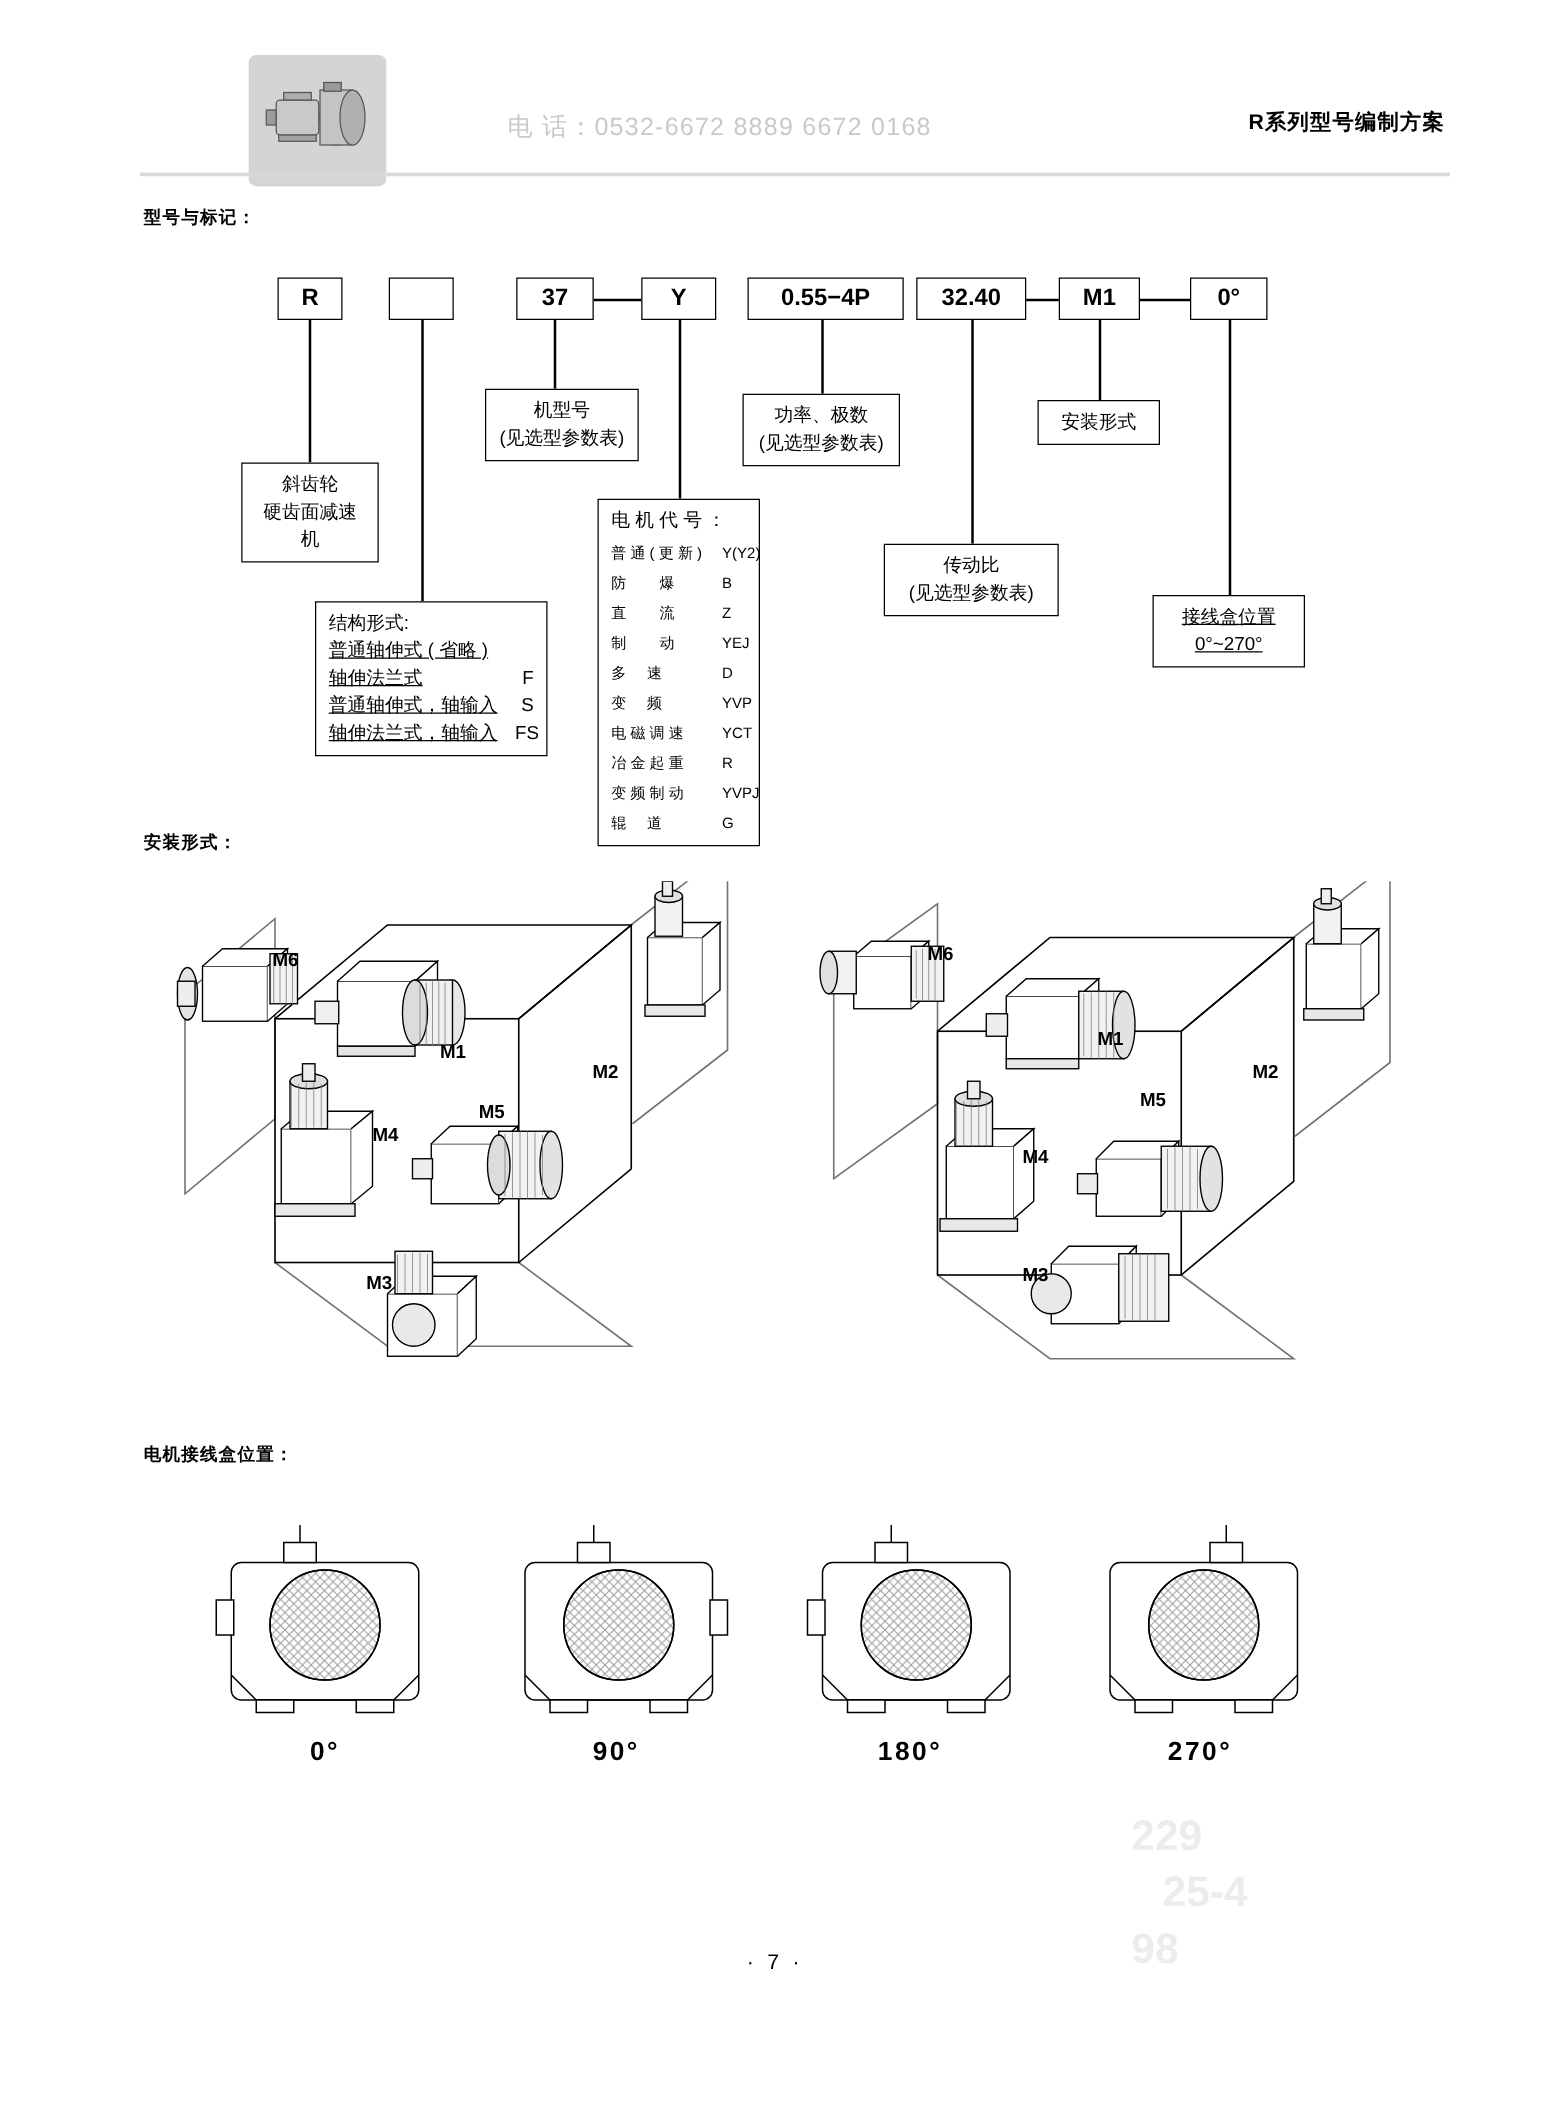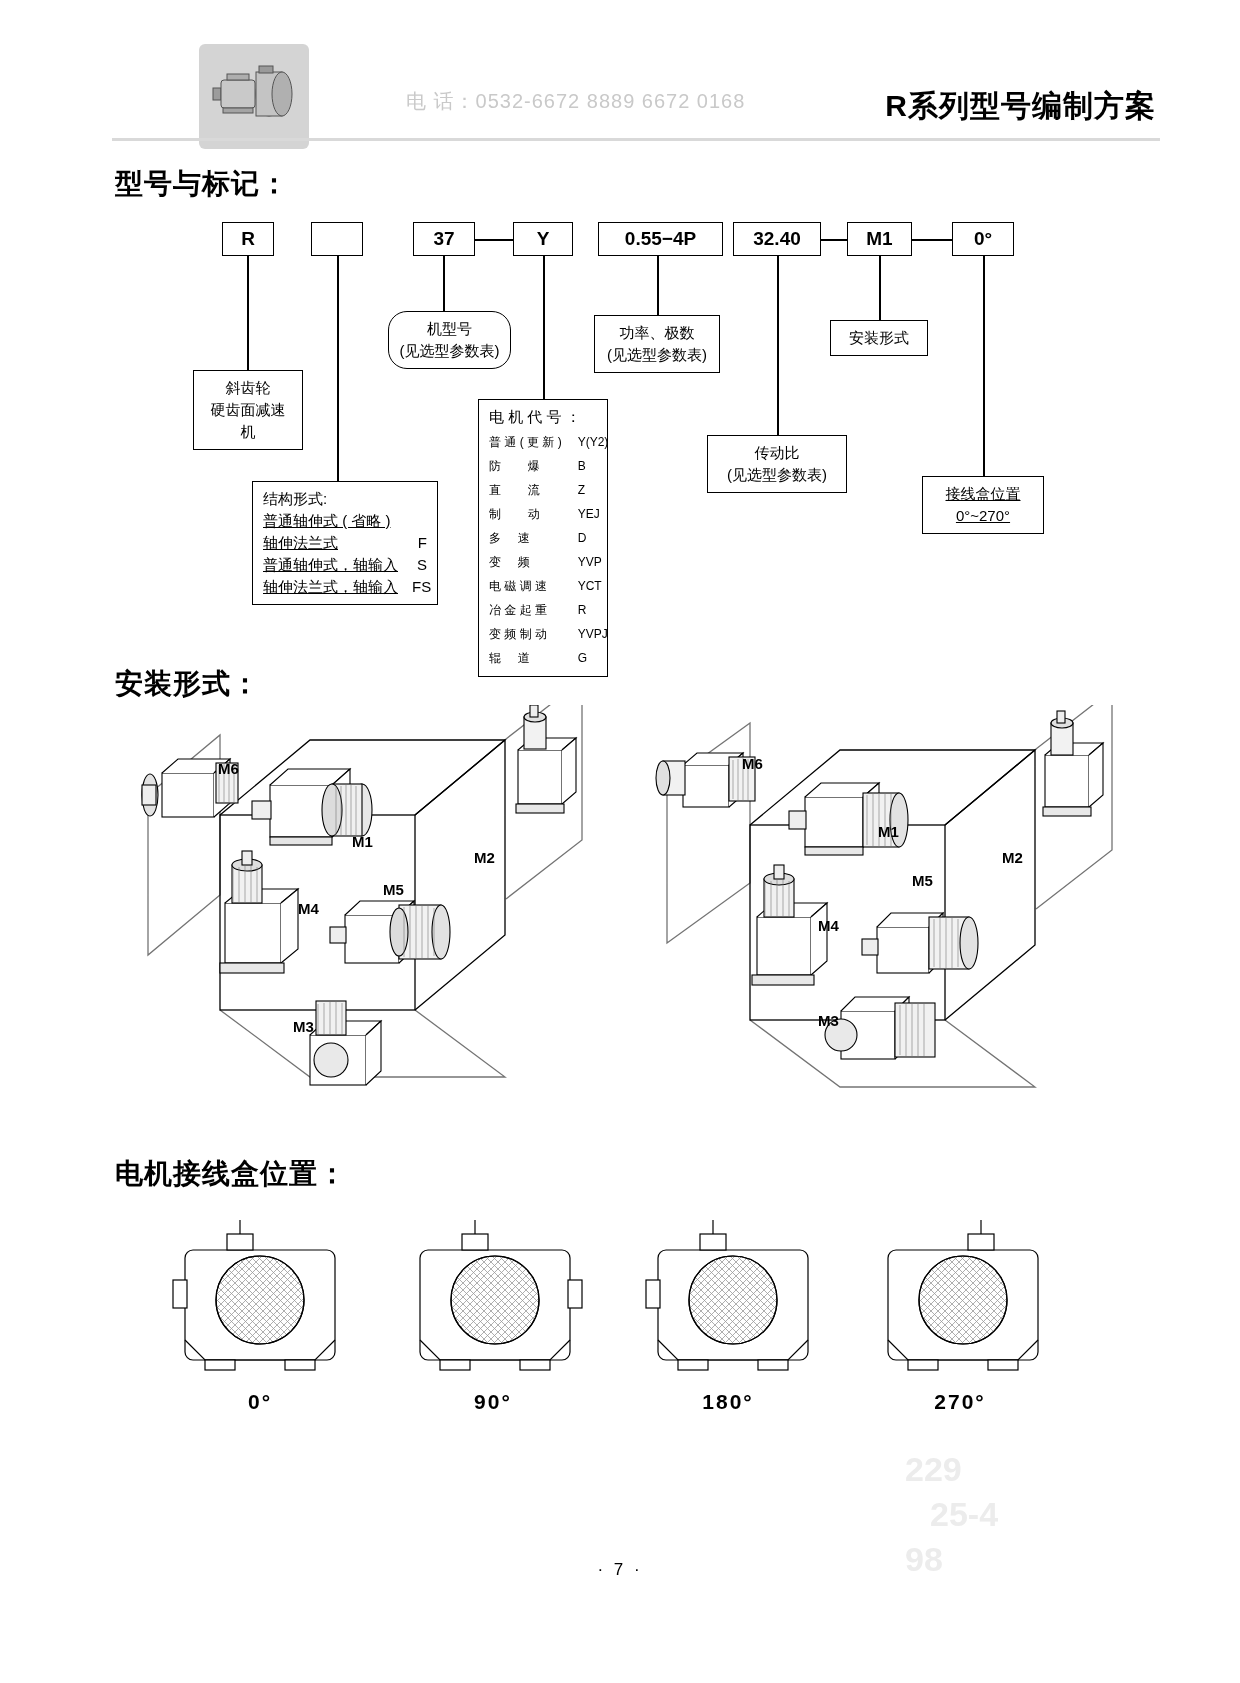--- a/index.html
+++ b/index.html
@@ -30,35 +30,35 @@
   .header-phone {
     position: absolute;
     left: 390px; top: 72px;
     font-size: 20px;
     letter-spacing: 1px;
     color: #c9c9c9;
   }
   .header-title {
     position: absolute;
     right: 100px; top: 70px;
-    font-size: 30px;
+    font-size: 17px;
     font-weight: bold;
     letter-spacing: 1px;
   }
   .header-rule {
     position: absolute;
     left: 96px; top: 122px;
     width: 1048px; height: 3px;
     background: #d9d9d9;
   }
 
   
   .section-title {
     position: absolute;
-    font-size: 28px;
+    font-size: 14px;
     font-weight: bold;
     letter-spacing: 1px;
   }
 
   
   .codebox {
     position: absolute;
     border: 1.6px solid #000;
     background: #fff;
     display: flex;
@@ -205,21 +205,21 @@
   <div class="kv">
     <span class="k">普通轴伸式，轴输入</span>
     <span class="v">S</span>
   </div>
   <div class="kv">
     <span class="k">轴伸法兰式，轴输入</span>
     <span class="v">FS</span>
   </div>
 </div>
 
-<div class="descbox center" style="left:388px; top:311px; width:123px;border-radius:19px;">
+<div class="descbox center" style="left:388px; top:311px; width:123px;">
   <div>机型号</div>
   <div>(见选型参数表)</div>
 </div>
 
 <div class="descbox" style="left:478px; top:399px; width:130px;">
   <div style="margin-bottom:2px;">电 机 代 号 ：</div>
   <table class="motorcode">
     <tbody>
         <tr>
           <td>普 通 ( 更 新 )</td>

